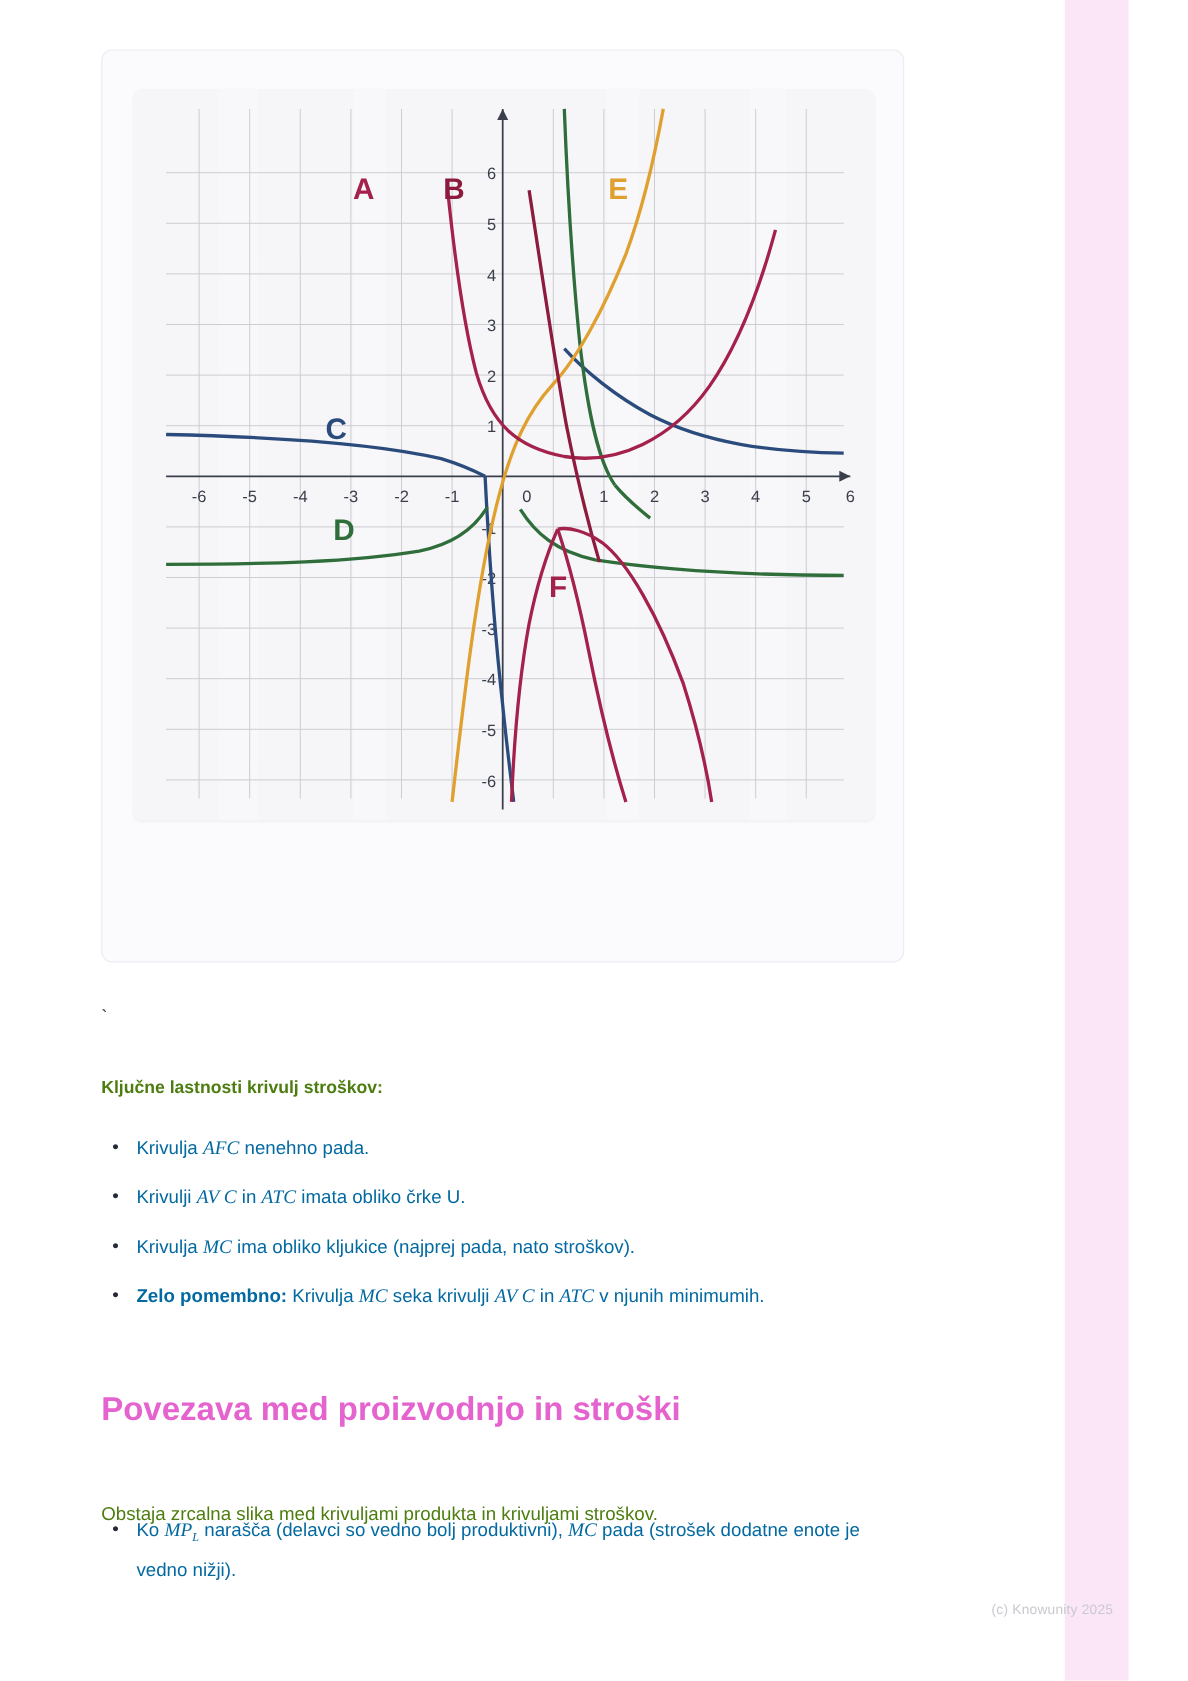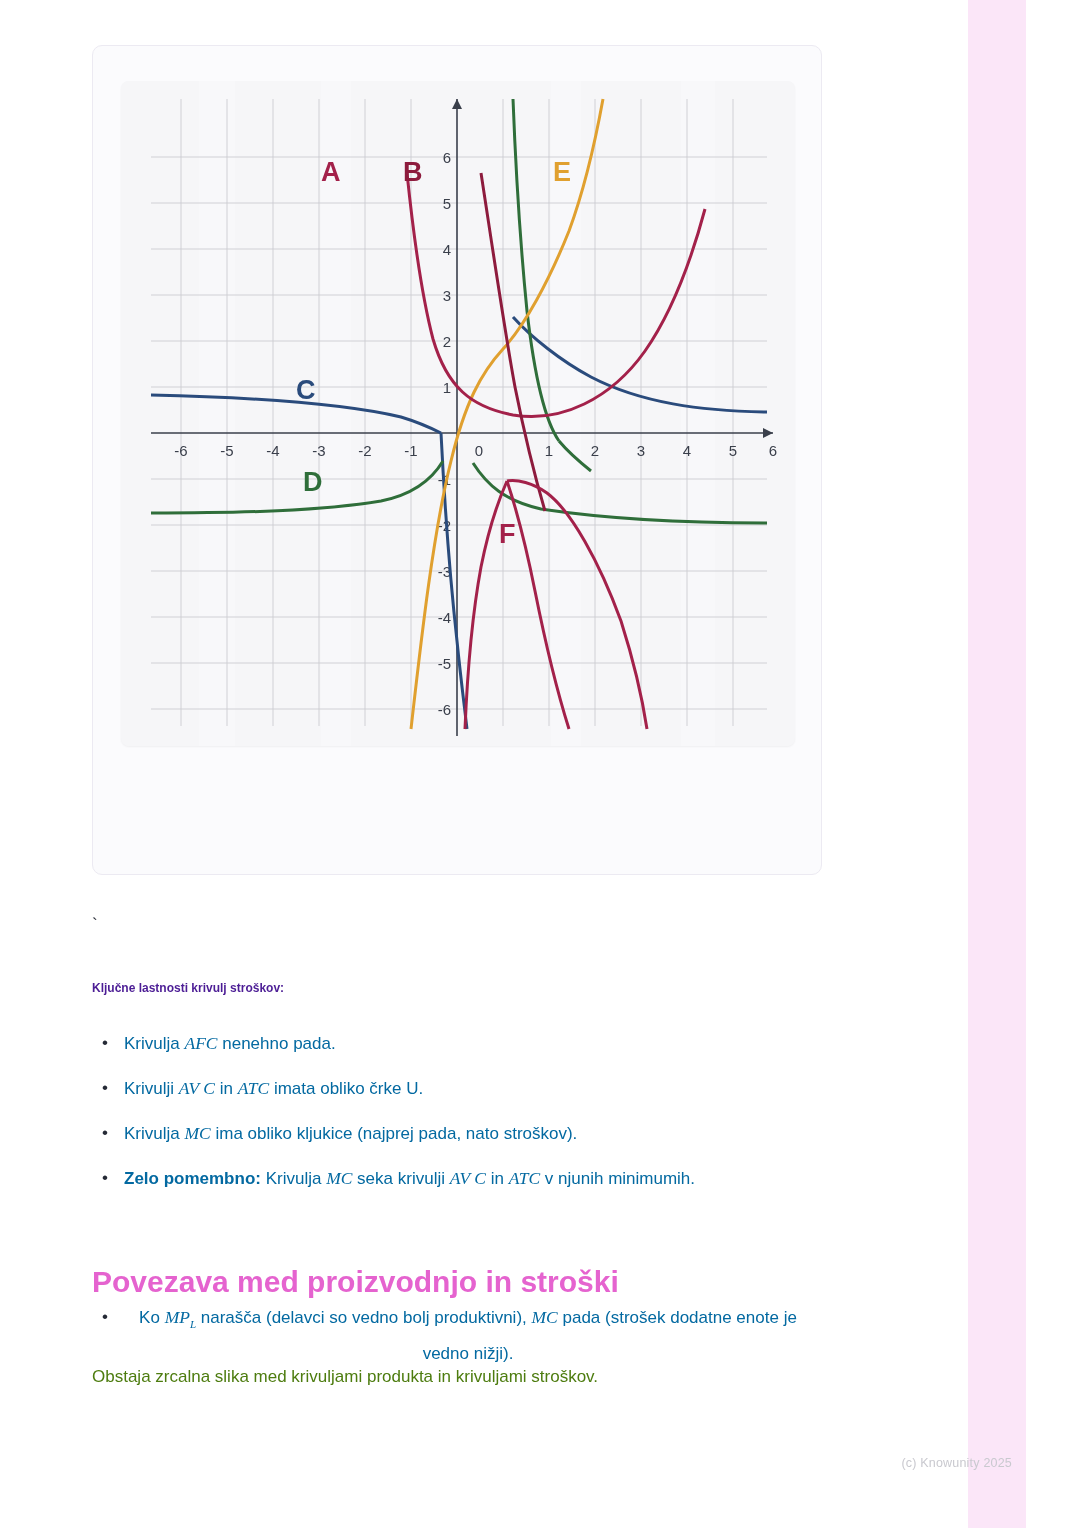--- a/index.html
+++ b/index.html
@@ -91,23 +91,23 @@
     font-size: 17px;
     color: #2b2f3a;
     letter-spacing: 0;
   }
 
   
   .h-bold {
     position: absolute;
     left: 92px;
     top: 981px;
-    font-size: 12px;
+    font-size: 16px;
     font-weight: bold;
-    color: #4c1d95;
+    color: #4d7c0f;
   }
 
   ul.bullets {
     position: absolute;
     margin: 0;
     padding: 0;
     list-style: none;
   }
   ul.bullets li {
     position: relative;
@@ -149,21 +149,21 @@
   .para {
     position: absolute;
     left: 92px;
     top: 1362px;
     width: 760px;
     font-size: 17px;
     line-height: 30px;
     color: #4d7c0f;
   }
 
-  .list-2 { left: 92px; top: 1302px; width: 720px; text-align: center; }
+  .list-2 { left: 92px; top: 1375px; width: 720px; }
 
   .watermark {
     position: absolute;
     right: 68px;
     bottom: 58px;
     font-size: 12.5px;
     color: #c9c9cf;
     letter-spacing: 0.2px;
   }
 

